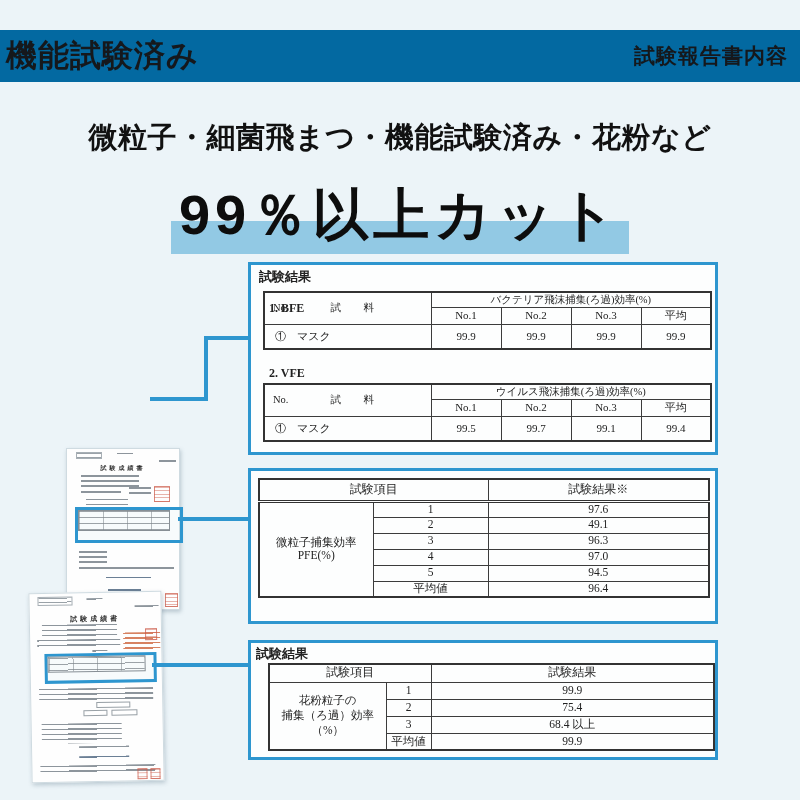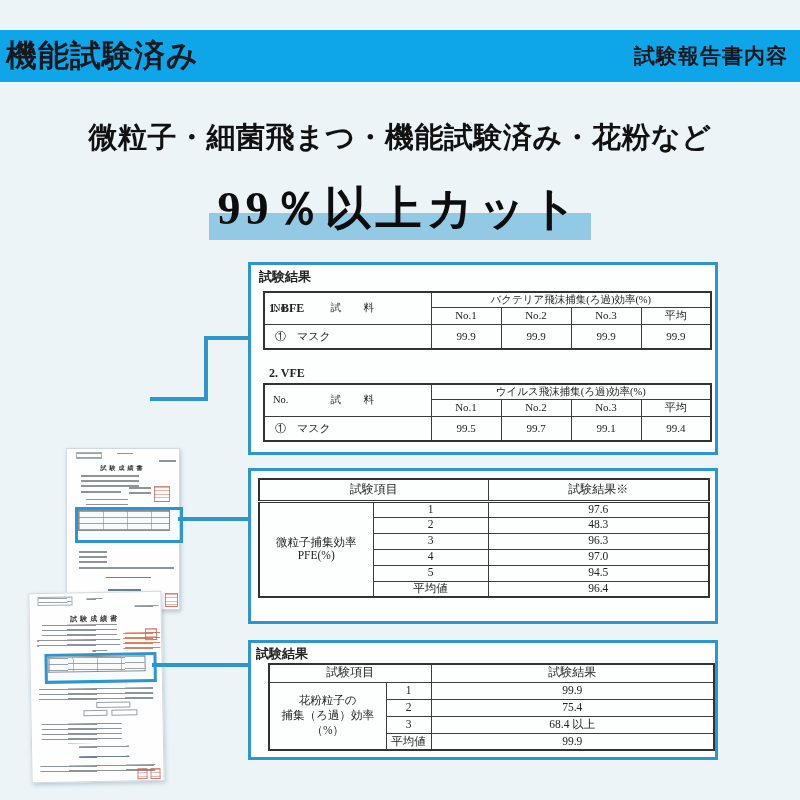--- a/index.html
+++ b/index.html
@@ -1,32 +1,32 @@
 <!DOCTYPE html>
 <html><head>
 <meta charset="utf-8">
 <style>
   html,body{margin:0;padding:0;}
   *{box-sizing:border-box;}
   body{font-family:"Liberation Sans",sans-serif;}
   #stage{position:relative;width:800px;height:800px;background:#ecf4f8;overflow:hidden;}
 
   
-  .header-bar{position:absolute;left:0;top:30px;width:800px;height:52px;background:#0ea5e9;
+  .header-bar{position:absolute;left:0;top:30px;width:800px;height:52px;background:#0369a1;
     display:flex;align-items:center;justify-content:space-between;padding:0 12px 0 6px;}
   .header-left{font-size:31px;font-weight:bold;color:#15181c;letter-spacing:1px;}
   .header-right{font-size:21px;font-weight:bold;color:#15181c;letter-spacing:1px;}
 
   
   .headline1{position:absolute;left:0;top:118px;width:800px;text-align:center;
     font-family:"Liberation Serif","DejaVu Serif",serif;font-weight:bold;font-size:29px;
     letter-spacing:.5px;color:#111;}
   .headline2-wrap{position:absolute;left:0;top:178px;width:800px;text-align:center;}
-  .headline2{display:inline-block;font-family:Liberation Serif, serif;
-    font-weight:bold;font-size:46px;color:#0d0d0d;letter-spacing:5px;padding:0 8px;
+  .headline2{display:inline-block;font-family:Liberation Sans, sans-serif;
+    font-weight:bold;font-size:56px;color:#0d0d0d;letter-spacing:5px;padding:0 8px;
     background:linear-gradient(180deg, rgba(0,0,0,0) 56%, #92c9e4 56%);}
 
   
   .panel{position:absolute;background:#fdfefe;border:3px solid #2e96cf;z-index:5;}
   #panel1{left:248px;top:262px;width:470px;height:193px;}
   #panel2{left:248px;top:468px;width:470px;height:156px;}
   #panel3{left:248px;top:640px;width:470px;height:120px;}
 
   .report-serif{font-family:"Liberation Serif","DejaVu Serif",serif;color:#222;}
   .sec-label{position:absolute;font-size:13px;font-weight:bold;}
@@ -233,21 +233,21 @@
         <td class="head">試験結果※</td>
       </tr>
       <tr>
         <td rowspan="6" class="lbl">微粒子捕集効率
 PFE(%)</td>
         <td>1</td>
         <td>97.6</td>
       </tr>
       <tr>
         <td>2</td>
-        <td>48.3</td>
+        <td>49.1</td>
       </tr>
       <tr>
         <td>3</td>
         <td>96.3</td>
       </tr>
       <tr>
         <td>4</td>
         <td>97.0</td>
       </tr>
       <tr>

